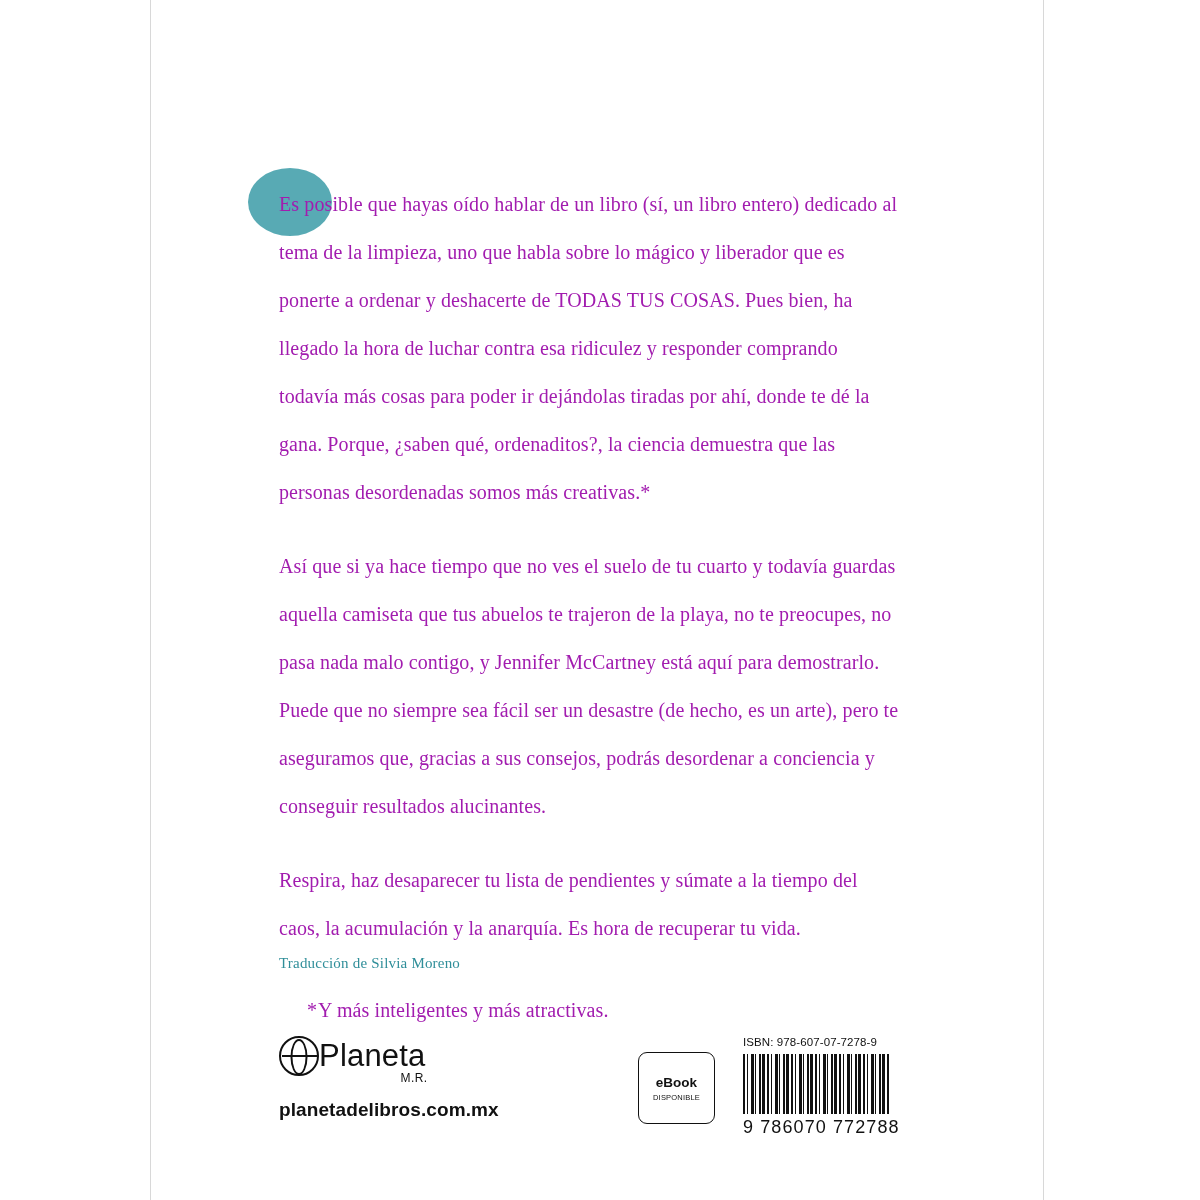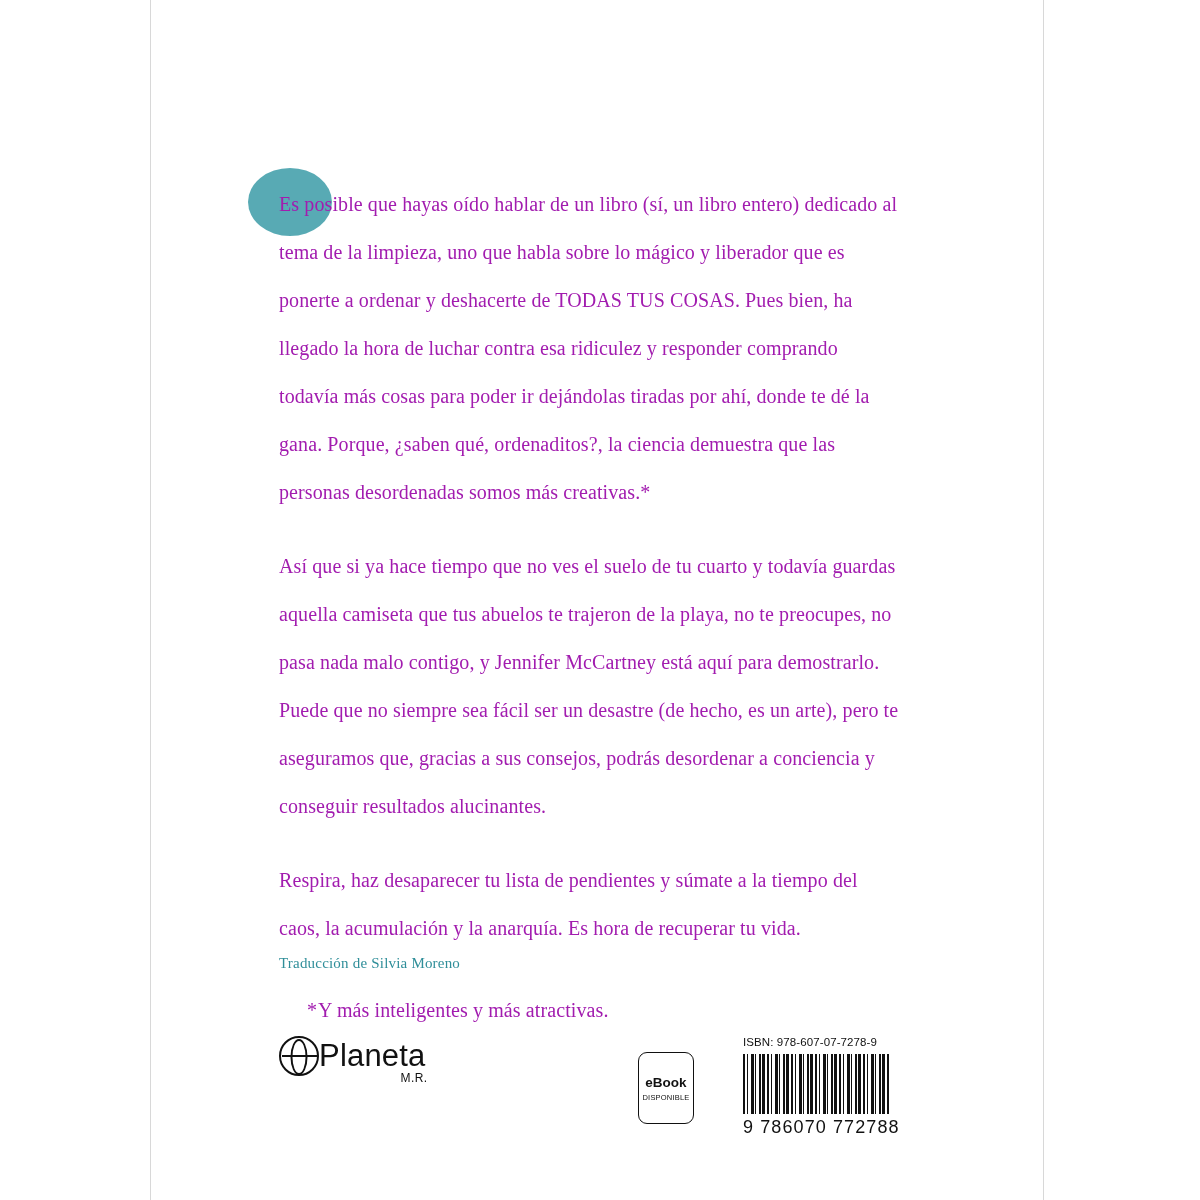--- a/index.html
+++ b/index.html
@@ -150,21 +150,21 @@
     font-weight: 700;
     color: #111;
     letter-spacing: 0.1px;
   }
 
   
   .ebook {
     position: absolute;
     left: 487px;
     top: 1052px;
-    width: 56px;
+    width: 77px;
     height: 72px;
     border: 1.6px solid #111;
     border-radius: 9px;
     box-sizing: border-box;
     display: flex;
     flex-direction: column;
     align-items: center;
     justify-content: center;
     gap: 3px;
     font-family: "Liberation Sans", sans-serif;
@@ -229,20 +229,21 @@
     <div class="translator">Traducción de Silvia Moreno</div>
 
     <div class="imprint">
       <div class="imprint-row">
         <div class="globe"></div>
         <div class="brand">
           <span>Planeta</span>
           <span class="mr">M.R.</span>
         </div>
       </div>
+      <div class="site">planetadelibros.com.mx</div>
     </div>
 
     <div class="ebook">
       <div class="e1">eBook</div>
       <div class="e2">DISPONIBLE</div>
     </div>
 
     <div class="barcode-wrap">
       <div class="isbn-label">ISBN: 978-607-07-7278-9</div>
       <div class="bars"></div>

